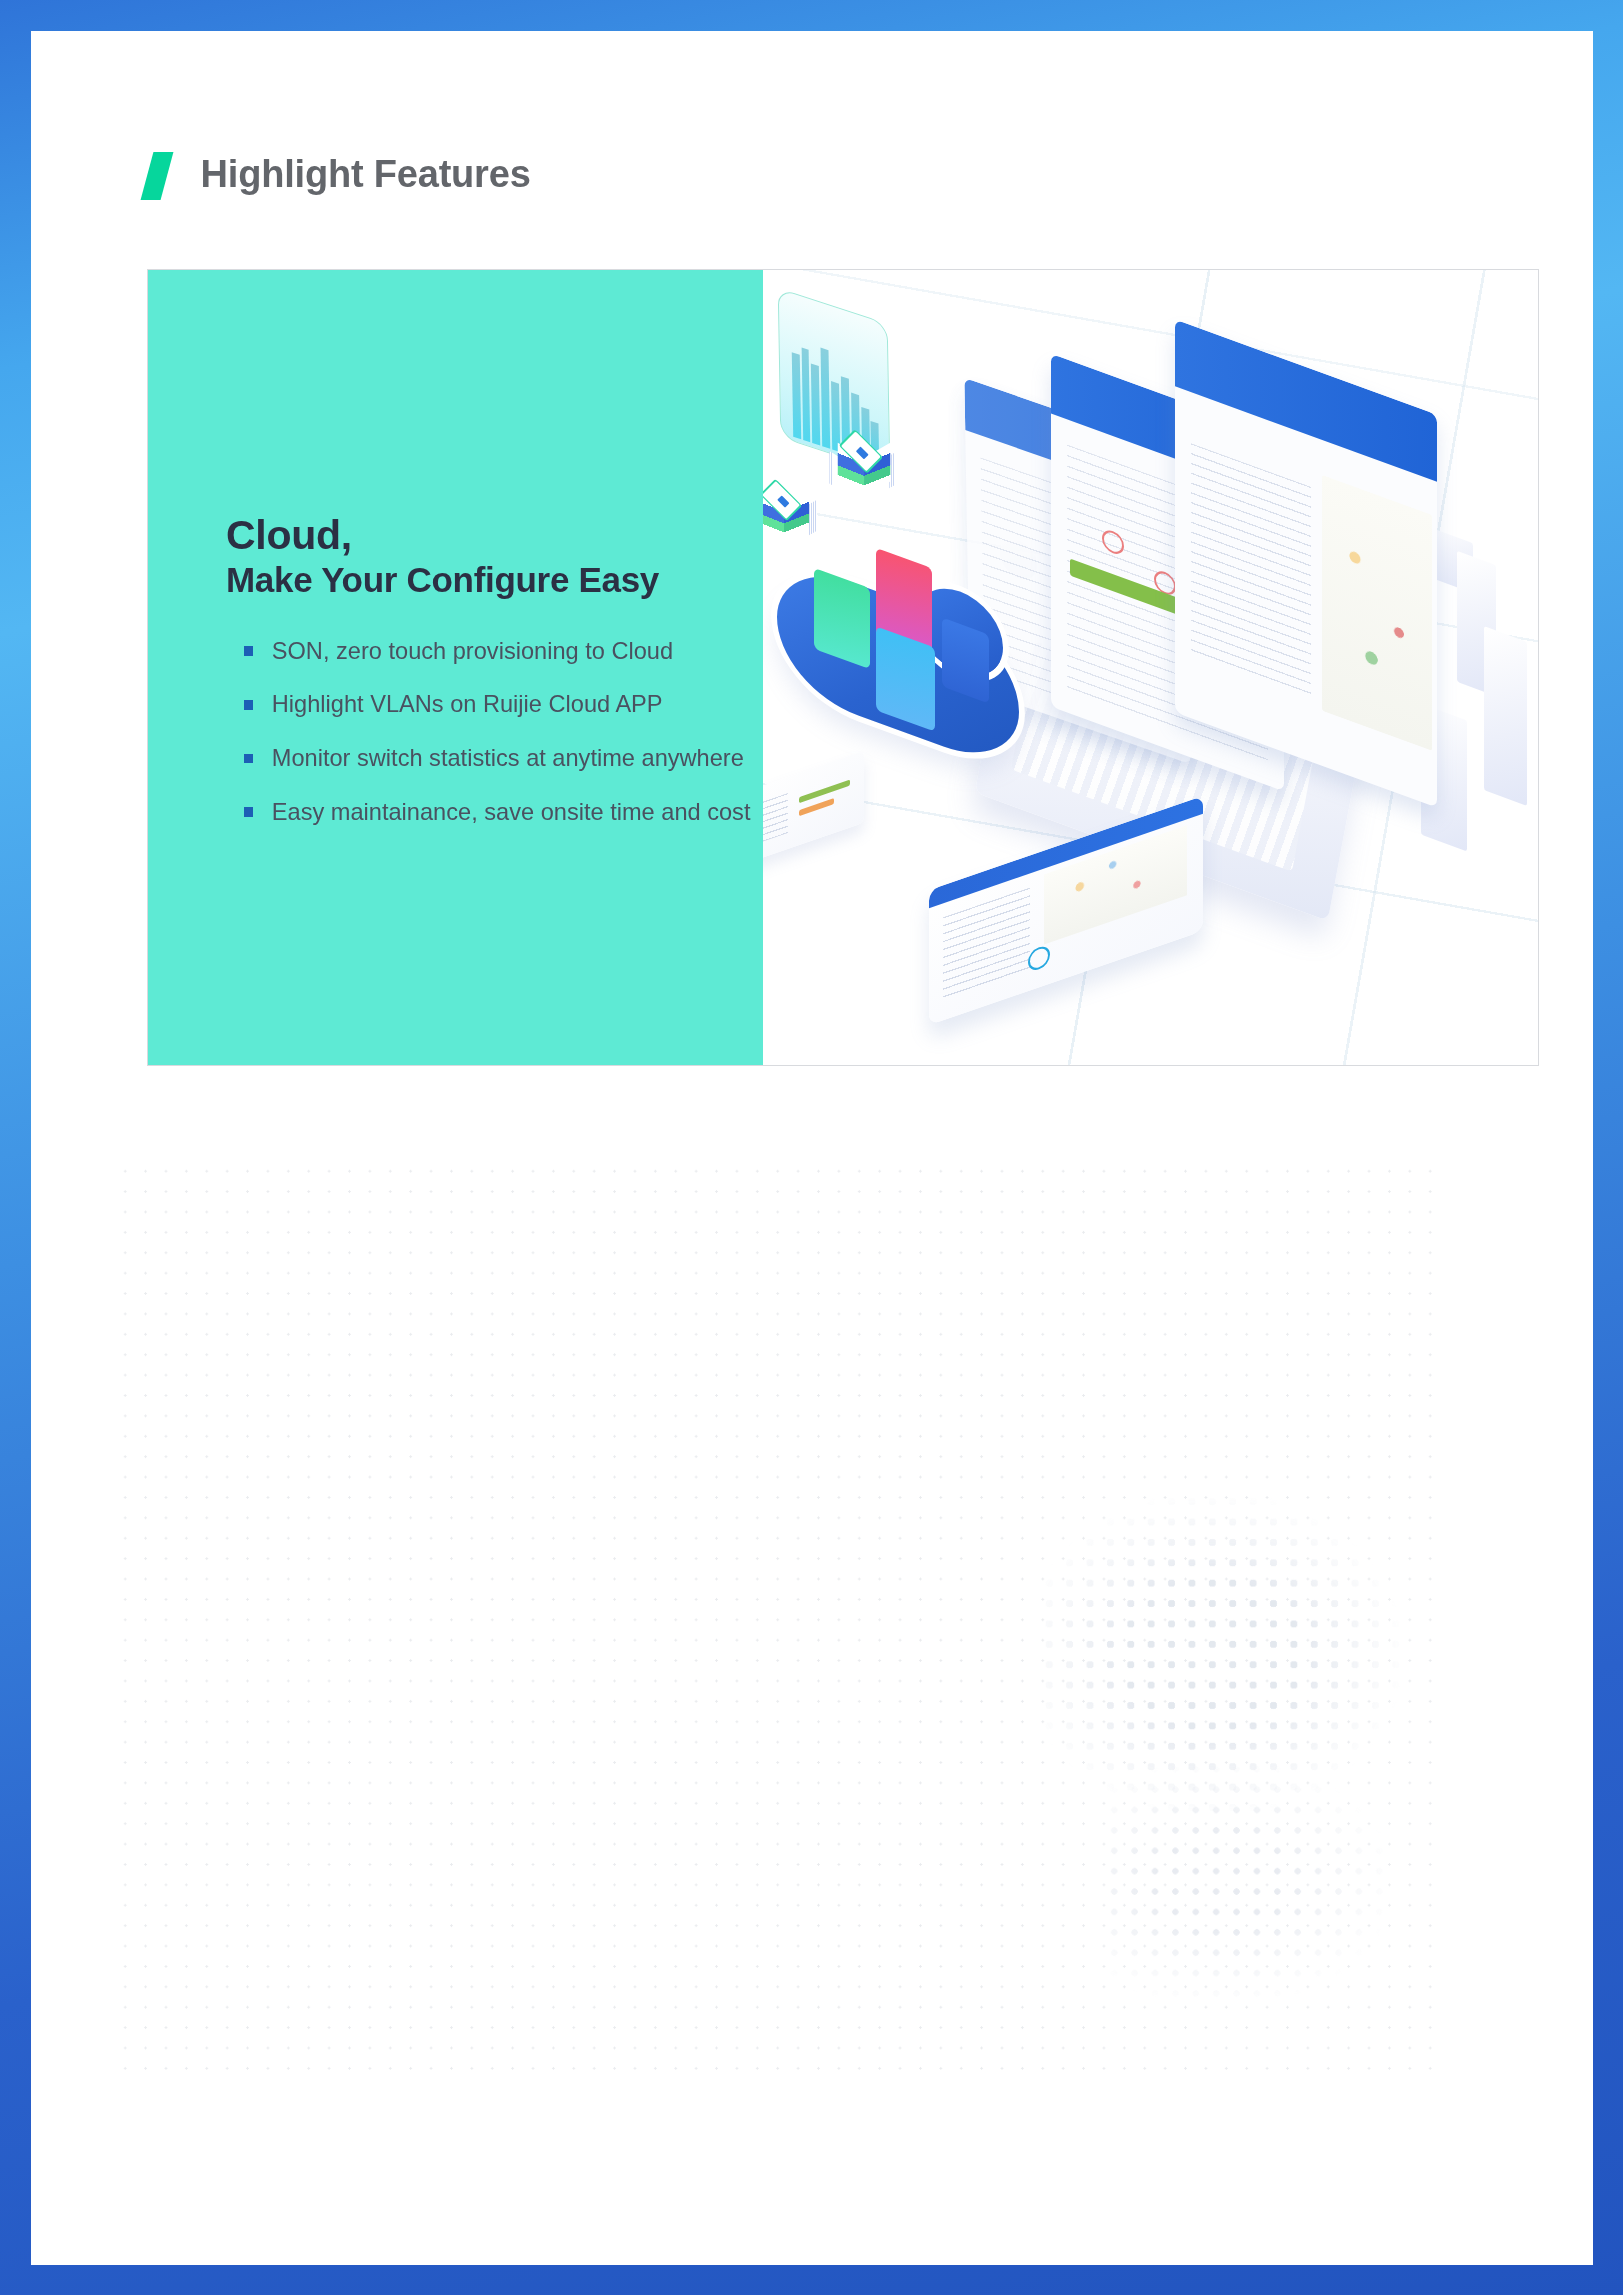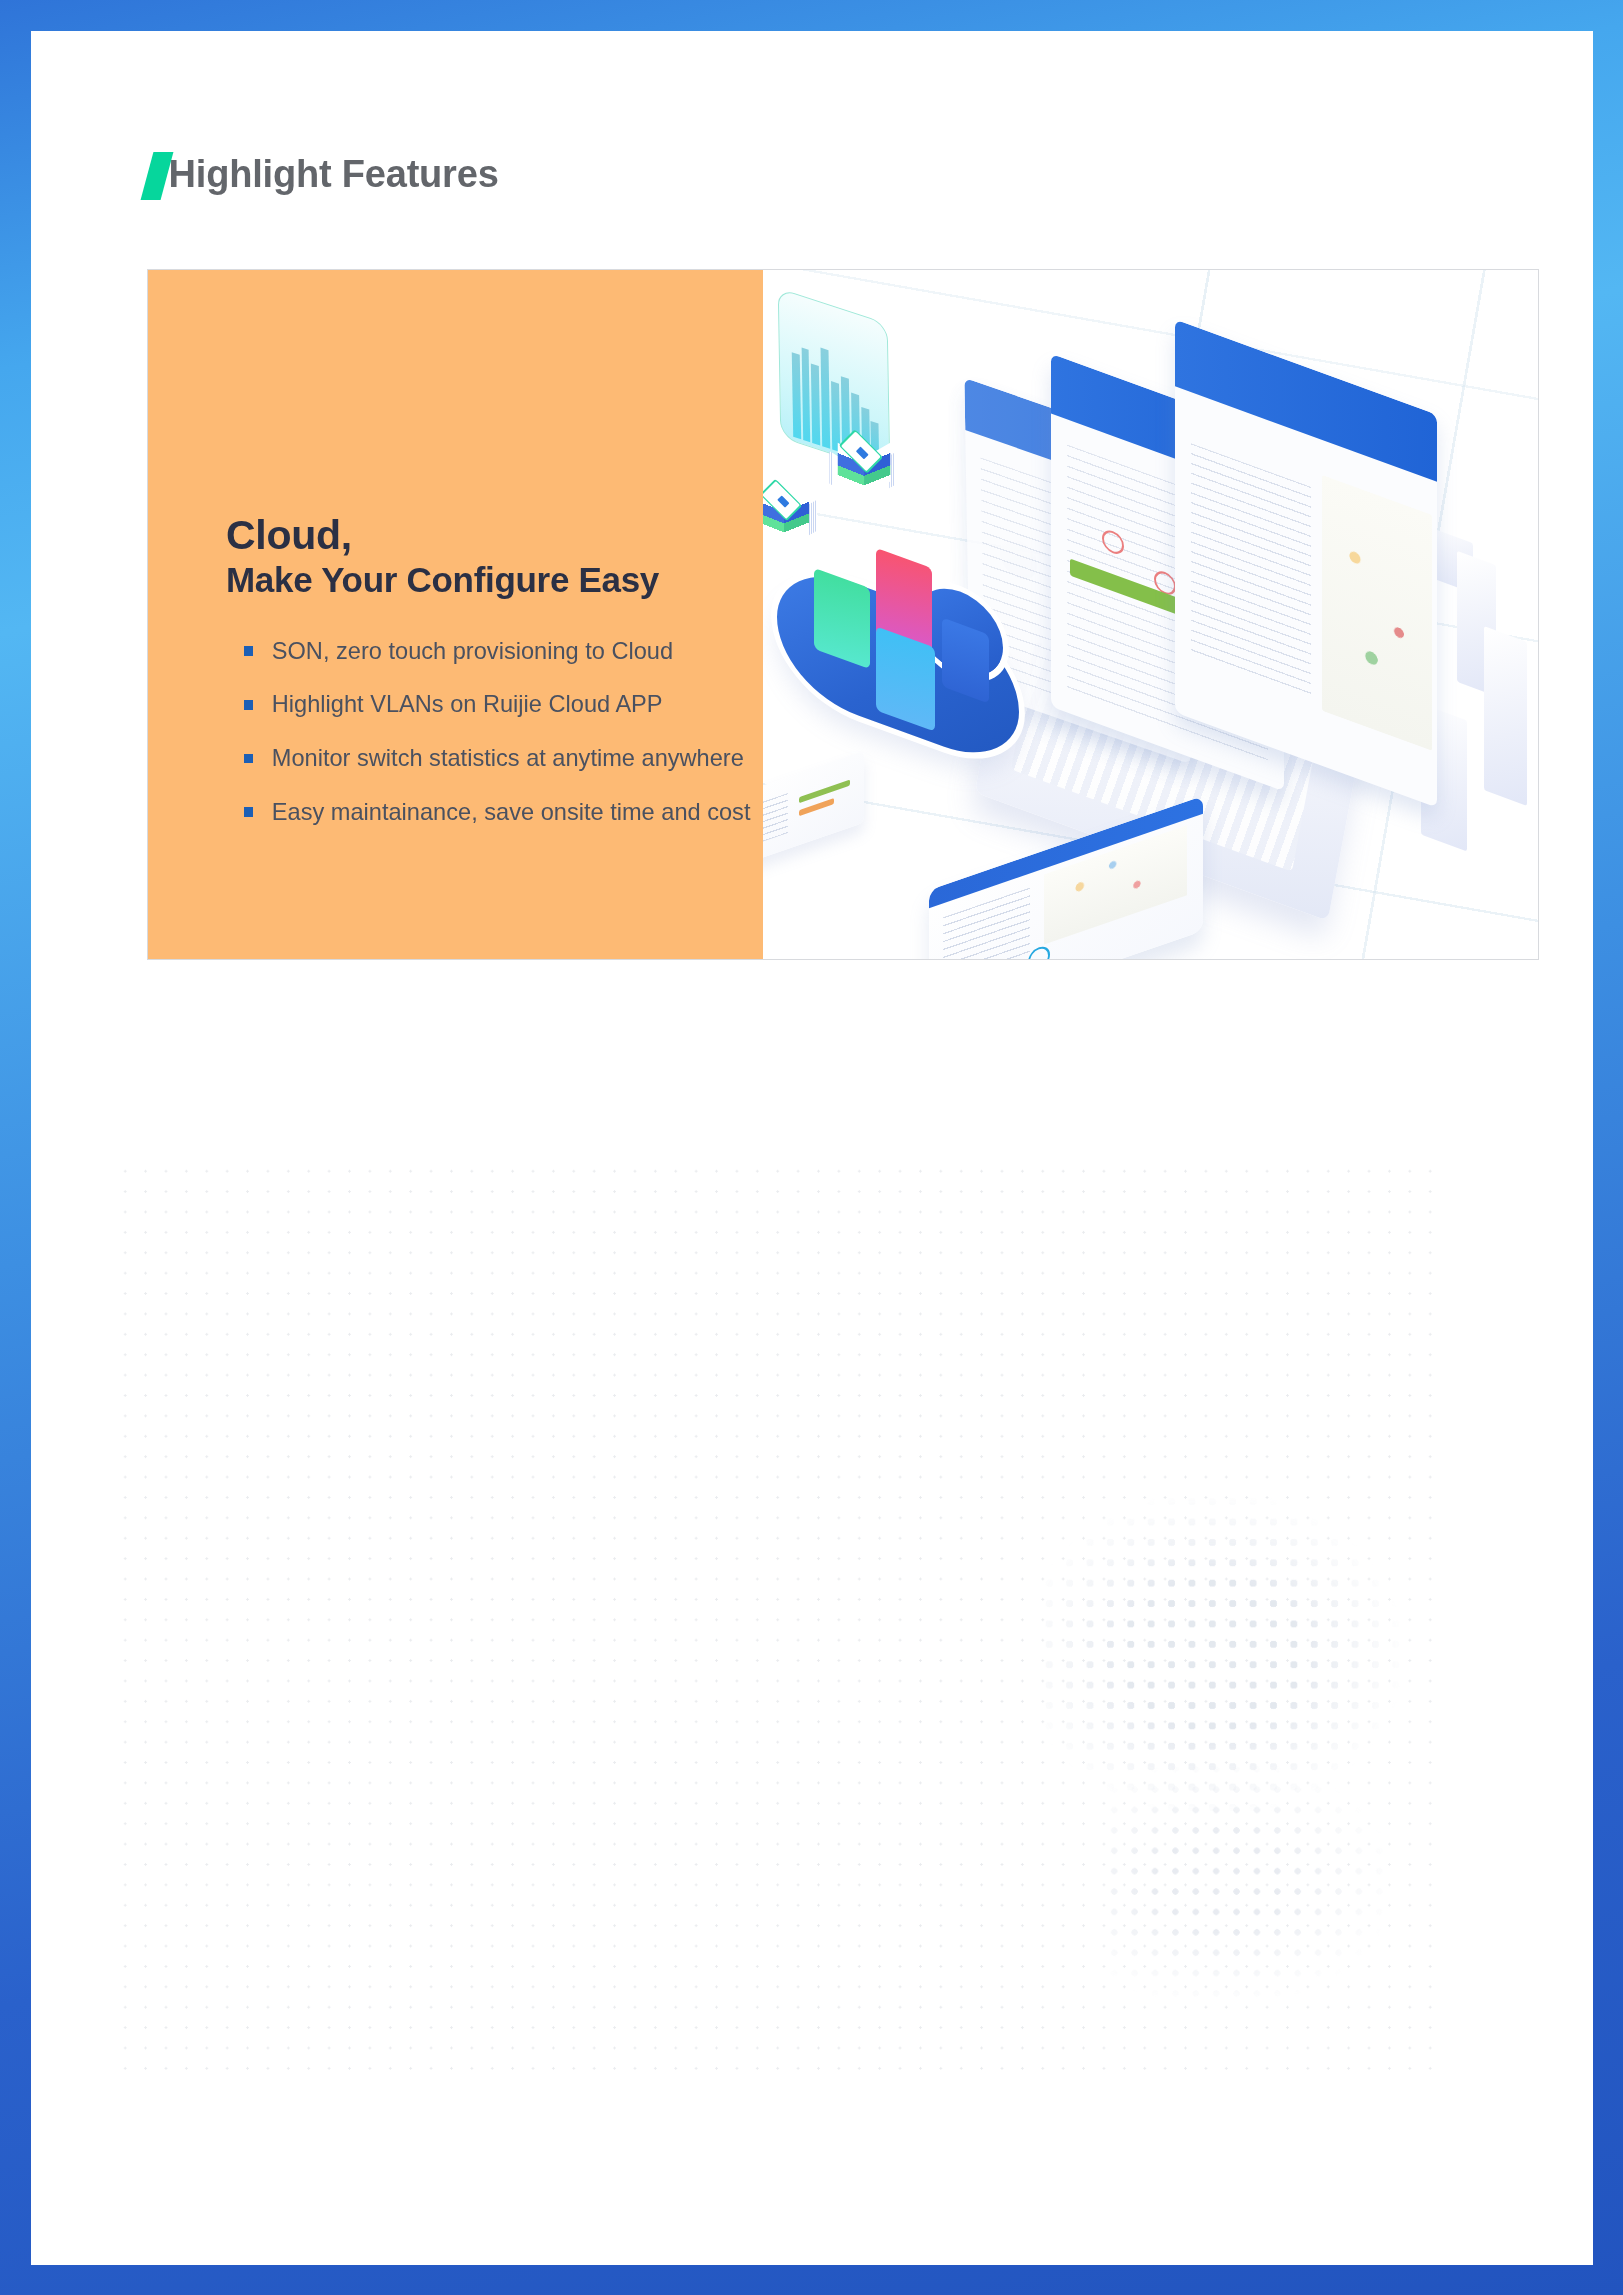--- a/index.html
+++ b/index.html
@@ -58,21 +58,21 @@
     background-size:20.4px 20.4px;
     -webkit-mask-image:radial-gradient(ellipse 190px 137px at 32% 45%, #000 35%, rgba(0,0,0,.4) 68%, transparent 92%);
             mask-image:radial-gradient(ellipse 190px 137px at 32% 45%, #000 35%, rgba(0,0,0,.4) 68%, transparent 92%);
     opacity:.8;
   }
 
   
   #section-title-row {
     position:absolute;
     left:116px; top:121px;
-    display:flex; align-items:center; gap:2px;
+    display:flex; align-items:center; gap:34px;
     height:47px;
   }
   .title-slash {
     width:19.6px; height:48px;
     background:#06D69C;
     transform:skewX(-15deg);
     flex:none;
   }
   .title-text {
     font-size:38px;
@@ -81,23 +81,23 @@
     letter-spacing:-0.2px;
     white-space:nowrap;
     line-height:1;
     padding-bottom:2.6px;
   }
 
   
   #feature-card {
     position:absolute;
     left:116px; top:238px;
-    width:1392px; height:691px;
+    width:1392px; height:797px;
     border:1.3px solid #d8dade;
-    background:#fdba74;
+    background:#5eead4;
     overflow:hidden;
   }
 
   
   .card-copy {
     position:absolute;
     left:78px; top:245px;
     width:589px;
     z-index:6;
   }

